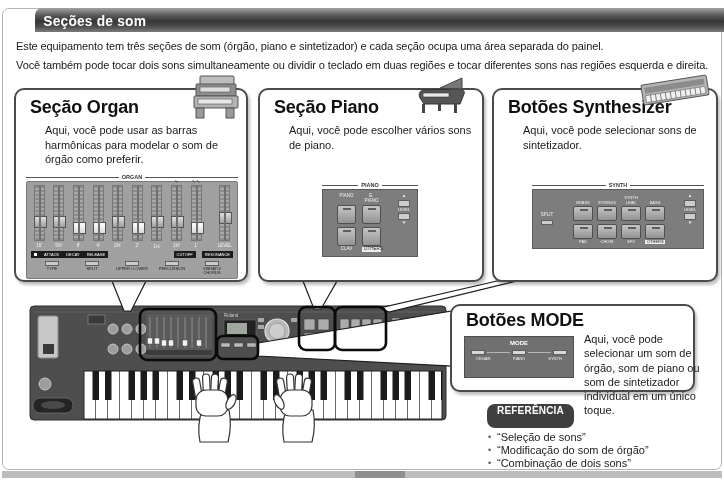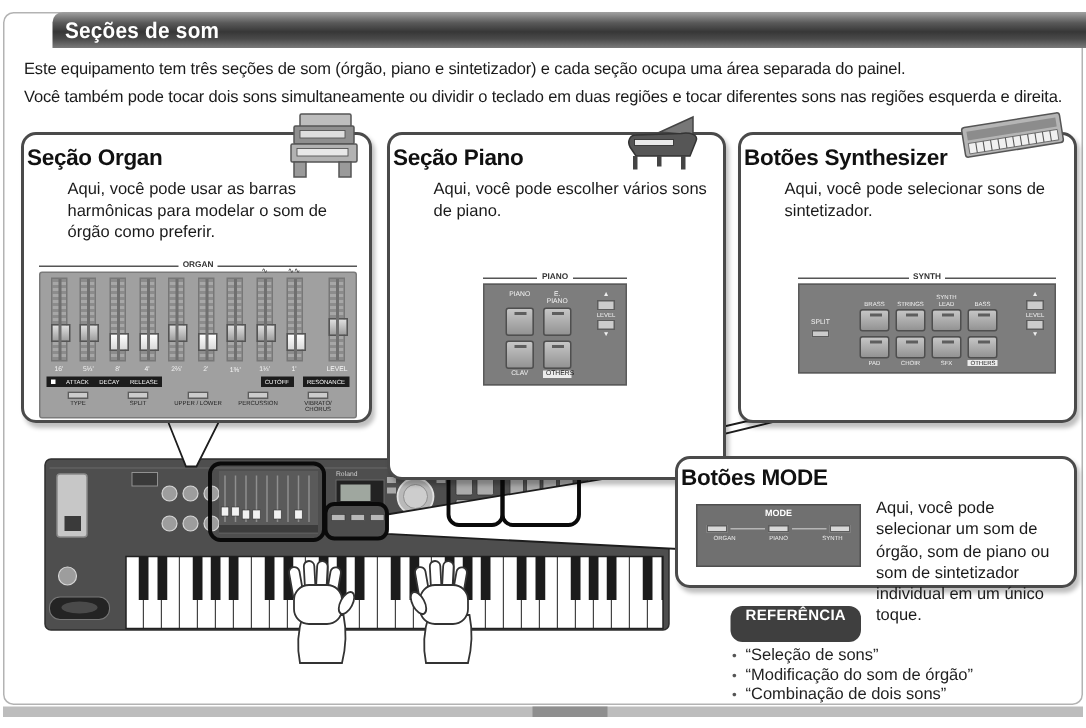--- a/index.html
+++ b/index.html
@@ -16,21 +16,21 @@
     background:linear-gradient(180deg,#a2a2a2 0%,#5a5a5a 30%,#373737 55%,#4a4a4a 75%,#7b7b7b 100%);
     display:flex; align-items:center;margin-left:33px; }
   .header-bar span { color:#fff; font-size:15px; font-weight:bold; padding-left:9px;
     transform:scaleX(.92); transform-origin:left center; letter-spacing:.2px; }
   .intro { position:absolute; left:16px; top:40px; width:700px; font-size:11px; letter-spacing:-.1px; }
   .intro p { margin-bottom:7px; white-space:nowrap; }
 
   
   .sbox { position:absolute; background:#fff; border:2px solid #4a4a4a; border-radius:10px;
     box-shadow:2px 3px 3px rgba(0,0,0,.25); z-index:2; }
-  .sbox h2 { font-size:15px; font-weight:bold; letter-spacing:-.2px; padding:7px 0 0 2px; color:#111; }
+  .sbox h2 { font-size:18px; font-weight:bold; letter-spacing:-.2px; padding:7px 0 0 14px; color:#111; }
   .sbox .desc { font-size:11px; line-height:1.32; margin:5px 10px 0 29px; }
   .box-icon { position:absolute; top:-16px; right:4px; z-index:3; }
 
   
   .ptitle { font-size:5.5px; font-weight:bold; color:#333; text-align:center;
     display:flex; align-items:center; gap:3px; }
   .ptitle::before,.ptitle::after { content:""; flex:1; border-top:1px solid #555; }
   .chip { background:#cccccc; border:1px solid #5d5d5d; }
   .tinylab { font-size:4.5px; color:#f2f2f2; text-align:center; line-height:1.1; }
   .whitechip { background:#ececec; color:#222; padding:0 2px; display:inline-block; }
@@ -82,21 +82,21 @@
   .sgrid .labrow { display:flex; gap:4px; justify-content:center; height:11px; align-items:flex-end; margin-bottom:1px; }
   .sgrid .labrow .tinylab { width:20px; font-size:4px; }
   .srow { display:flex; gap:4px; justify-content:center; }
   .sbtn { width:20px; height:15px; border-radius:2px; border:1px solid #4f4f4f;
     background:linear-gradient(180deg,#c6c6c6,#939393); position:relative; }
   .sbtn::before { content:""; position:absolute; top:2px; left:6px; width:8px; height:2px; background:#5e5e5e; }
   .botlab { display:flex; gap:4px; justify-content:center; margin-top:1px; }
   .botlab .tinylab { width:20px; font-size:4px; }
 
   
-  .mode-box { position:absolute; left:450px; top:304px; width:268px; height:88px; }
+  .mode-box { position:absolute; left:450px; top:304px; width:245px; height:88px; }
   .mode-box h2 { padding-top:4px; }
   .mode-panel { position:absolute; left:12px; top:30px; width:110px; height:42px;
     background:#707070; border:1px solid #4f4f4f; padding:3px 6px; }
   .mode-panel .mtitle { font-size:6px; font-weight:bold; color:#fff; text-align:center; }
   .mbtns { display:flex; align-items:center; justify-content:space-between; margin-top:4px; }
   .mbtns .chip { width:14px; height:5px; background:#d8d8d8; }
   .mbtns .wire { flex:1; height:1px; background:#b5b5b5; margin:0 2px; }
   .mlabs { display:flex; justify-content:space-between; margin-top:2px; padding:0 1px; }
   .mlabs .tinylab { width:22px; font-size:4px; }
   .mode-desc { position:absolute; left:132px; top:26px; width:128px; font-size:11px; line-height:1.3; }
@@ -392,21 +392,21 @@
           </div>
         <div class="obtn">
             <div class="chip"></div>
             <div class="blab">VIBRATO/ CHORUS</div>
           </div>
       </div>
     </div>
   </div>
 </div>
 
-<div class="sbox" style="left:258px; top:88px; width:226px; height:232px;">
+<div class="sbox" style="left:258px; top:88px; width:226px; height:194px;">
   <span class="box-icon" style="right:10px;">
     <svg width="62" height="42" viewBox="0 0 62 42">
       <path d="M52,4 L30,14 L52,16 Z" fill="#777" stroke="#444"></path>
       <path d="M14,16 C10,16 8,20 10,24 L14,30 L50,30 L54,20 C56,16 50,14 44,15 Z" fill="#565656" stroke="#333"></path>
       <rect x="12" y="30" width="3" height="9" fill="#444"></rect>
       <rect x="44" y="30" width="3" height="9" fill="#444"></rect>
       <rect x="28" y="30" width="3" height="7" fill="#444"></rect>
       <rect x="13" y="19" width="26" height="4" fill="#e9e9e9" stroke="#333" stroke-width="0.6"></rect>
     </svg>
   </span>

